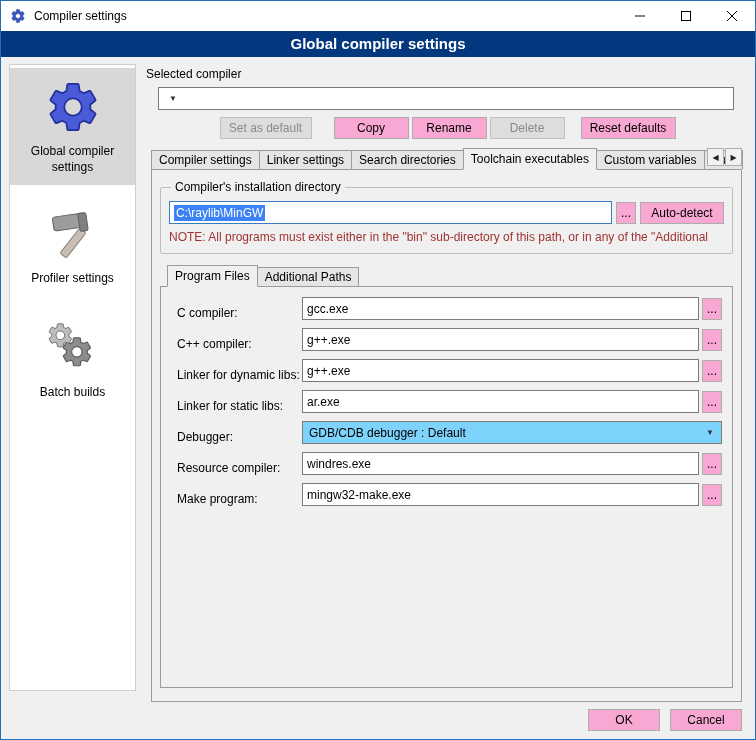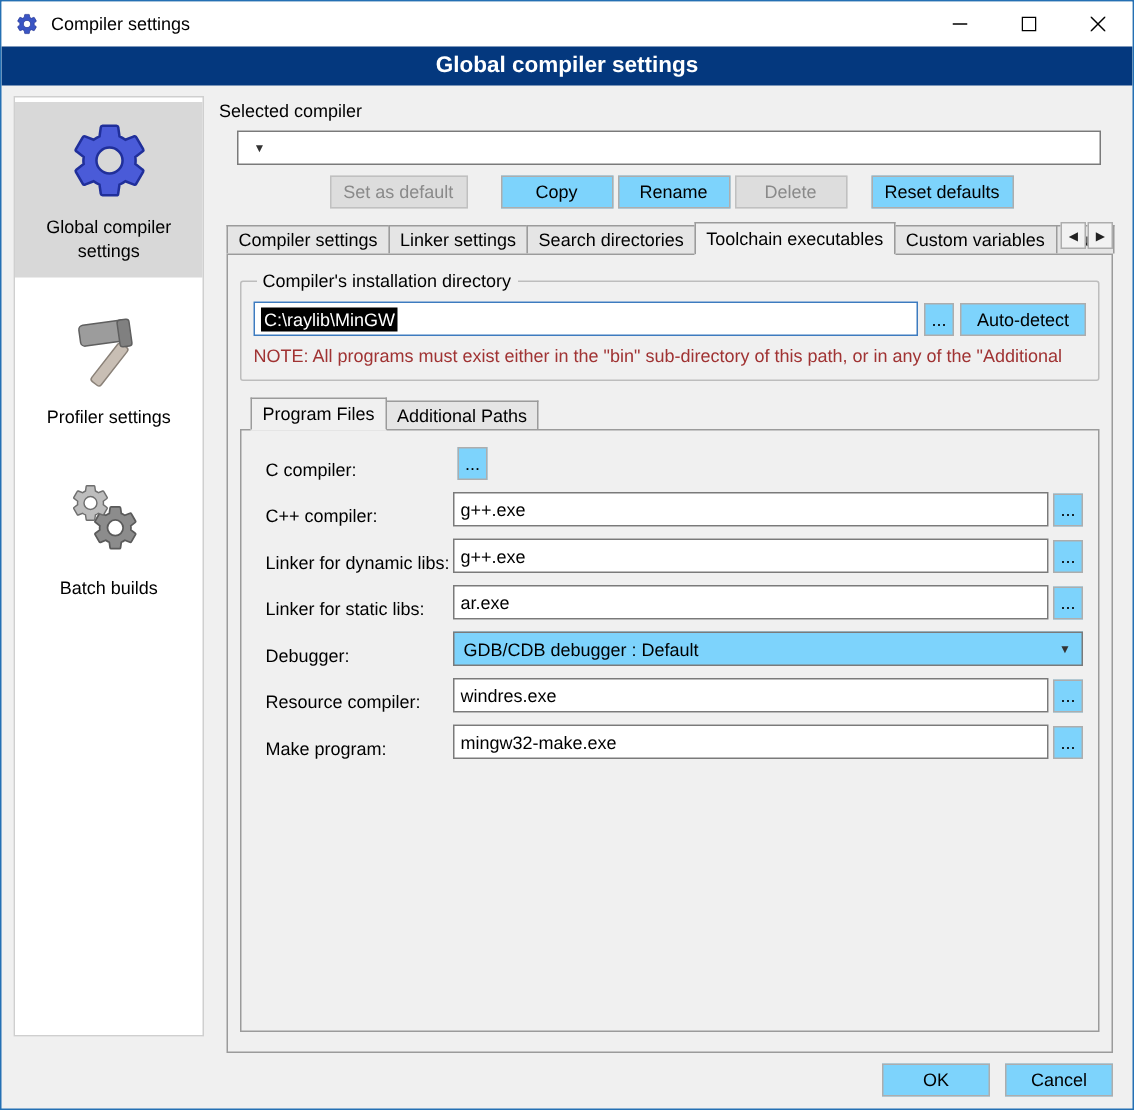--- a/index.html
+++ b/index.html
@@ -31,21 +31,21 @@
   
   .main { position:absolute; left:145px; top:62px; width:603px; }
   .inset { margin-left:12px; margin-right:15px; }
   .selected-compiler-label { display:block; margin:4px 0 6px; }
 
   .combobox { display:flex; align-items:center; border:1px solid #7A7A7A; background:#FFFFFF; height:23px; padding:0 3px 0 6px; }
   .combobox.gray { background:#7dd3fc; }
   .combo-text { flex:1; overflow:hidden; white-space:nowrap; }
   .combo-arrow { width:16px; text-align:center; font-size:8px; color:#333; }
 
-  .btn { font-family:inherit; font-size:12px; background:#7dd3fc; border:1px solid #ADADAD; height:22px; padding:0 8px; color:#000; }
+  .btn { font-family:inherit; font-size:12px; background:#f9a8d4; border:1px solid #ADADAD; height:22px; padding:0 8px; color:#000; }
   .btn.disabled { color:#8A8A8A; background:#DDDDDD; border-color:#C0C0C0; }
   .btn.small { width:20px; padding:0; }
 
   .compiler-buttons { display:flex; justify-content:center; margin-top:7px; height:18px; }
   .compiler-buttons .btn { margin-left:3px; }
   .gap-lg { width:19px; } .gap-md { width:13px; }
   .btn.w-default { width:92px; } .btn.w-std { width:75px; } .btn.w-reset { width:95px; }
 
   
   .tabstrip { position:relative; display:flex; align-items:flex-end; height:22px; margin:12px 7px 0 5px; }
@@ -65,21 +65,21 @@
   .groupbox { border:1px solid #BDBDBD; border-radius:2px; padding:4px 8px 9px; margin-top:2px; }
   .groupbox legend { padding:0 4px; margin-left:2px; font-size:12px; }
   .dir-row { display:flex; align-items:center; margin-top:3px; }
   .dir-row .textbox { flex:1; }
   .dir-row .btn.small { margin-left:4px; }
   .btn.autodetect { width:84px; margin-left:4px; }
 
   .textbox { border:1px solid #7A7A7A; background:#FFFFFF; height:23px; display:flex; align-items:center;
     padding:0 4px; font-size:12px; }
   .textbox.focused { border-color:#3D7BBF; }
-  .selected-text { background:#000000; color:#FFFFFF; padding:1px 2px; white-space:nowrap; }
+  .selected-text { background:#3b82f6; color:#FFFFFF; padding:1px 2px; white-space:nowrap; }
 
   .note { margin-top:6px; color:#A03333; white-space:nowrap; overflow:hidden; }
 
   
   .subtabstrip { position:relative; display:flex; align-items:flex-end; height:22px; margin:10px 0 0 7px; }
   .subpage { position:relative; z-index:1; border:1px solid #9B9B9B; background:#F0F0F0; height:402px;
     padding:10px 10px 10px 16px; }
 
   .field-row { display:flex; align-items:flex-end; height:23px; margin-bottom:8px; }
   .field-label { width:125px; flex:0 0 auto; }
@@ -207,20 +207,21 @@
 
       <div class="subtabstrip">
         <div class="tab active">Program Files</div>
         <div class="tab">Additional Paths</div>
       </div>
 
       <div class="subpage">
 
         <div class="field-row">
           <span class="field-label">C compiler:</span>
+          <input class="textbox field-input" value="gcc.exe" style="">
           <button class="btn small">...</button>
         </div>
 
         <div class="field-row">
           <span class="field-label">C++ compiler:</span>
           <input class="textbox field-input" value="g++.exe" style="">
           <button class="btn small">...</button>
         </div>
 
         <div class="field-row">

